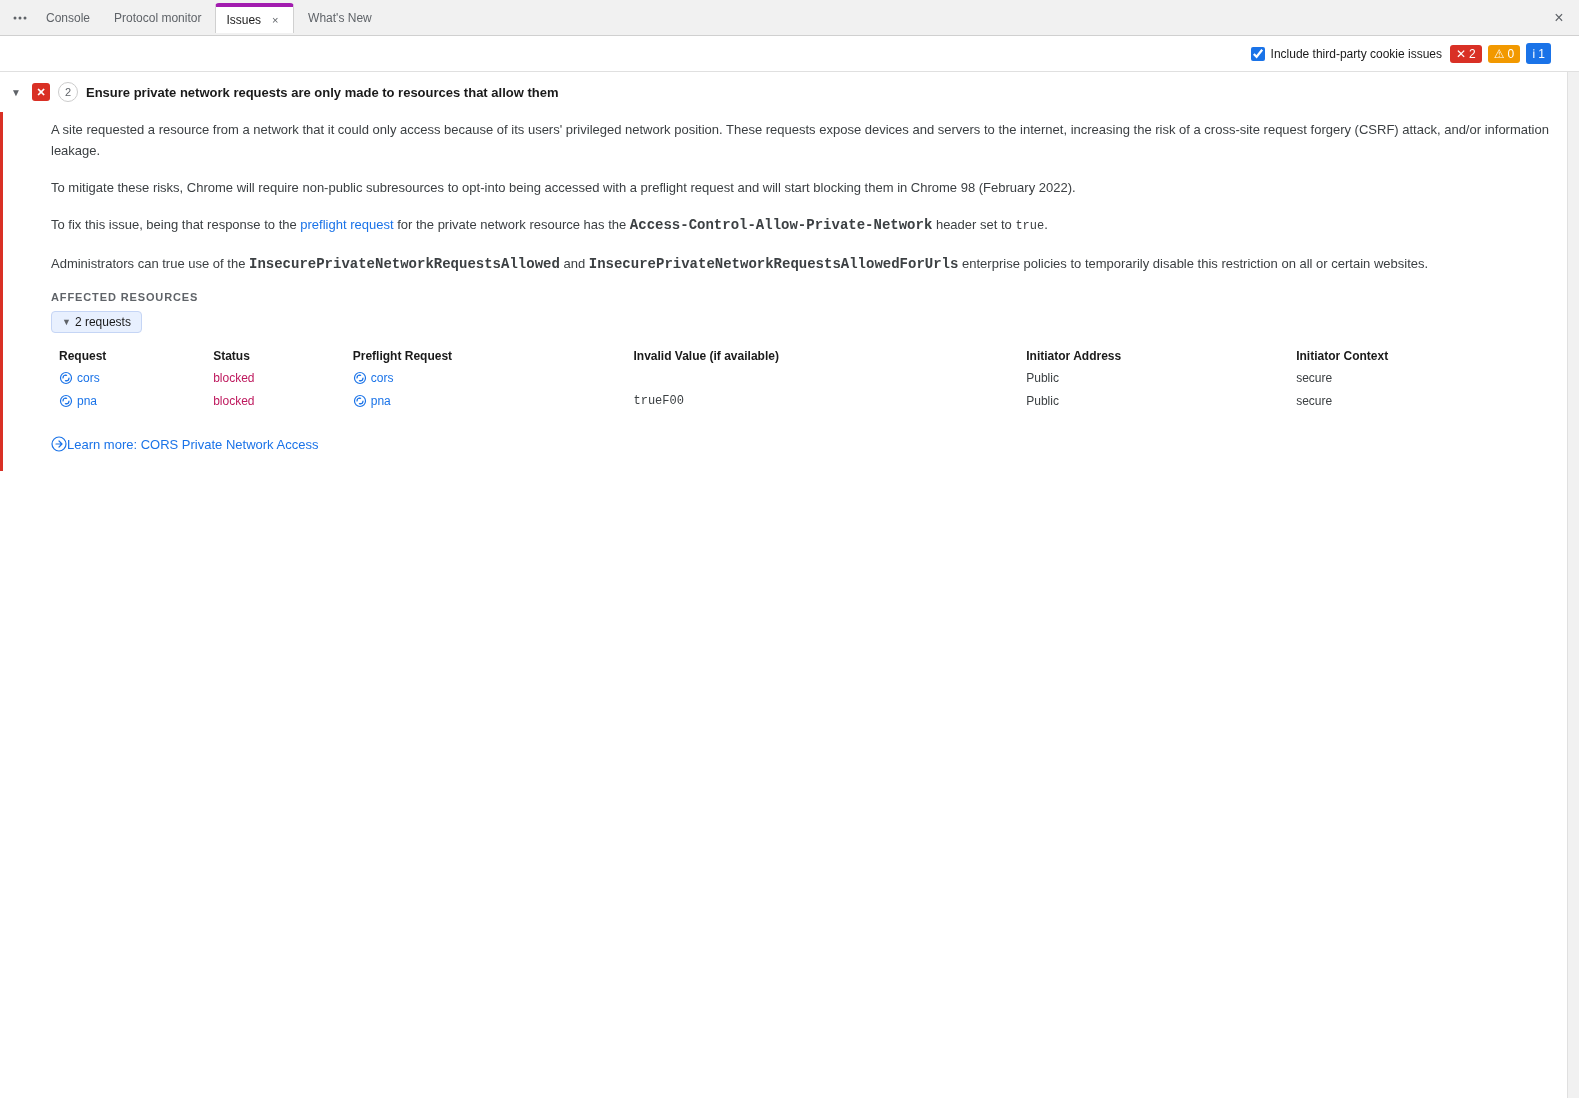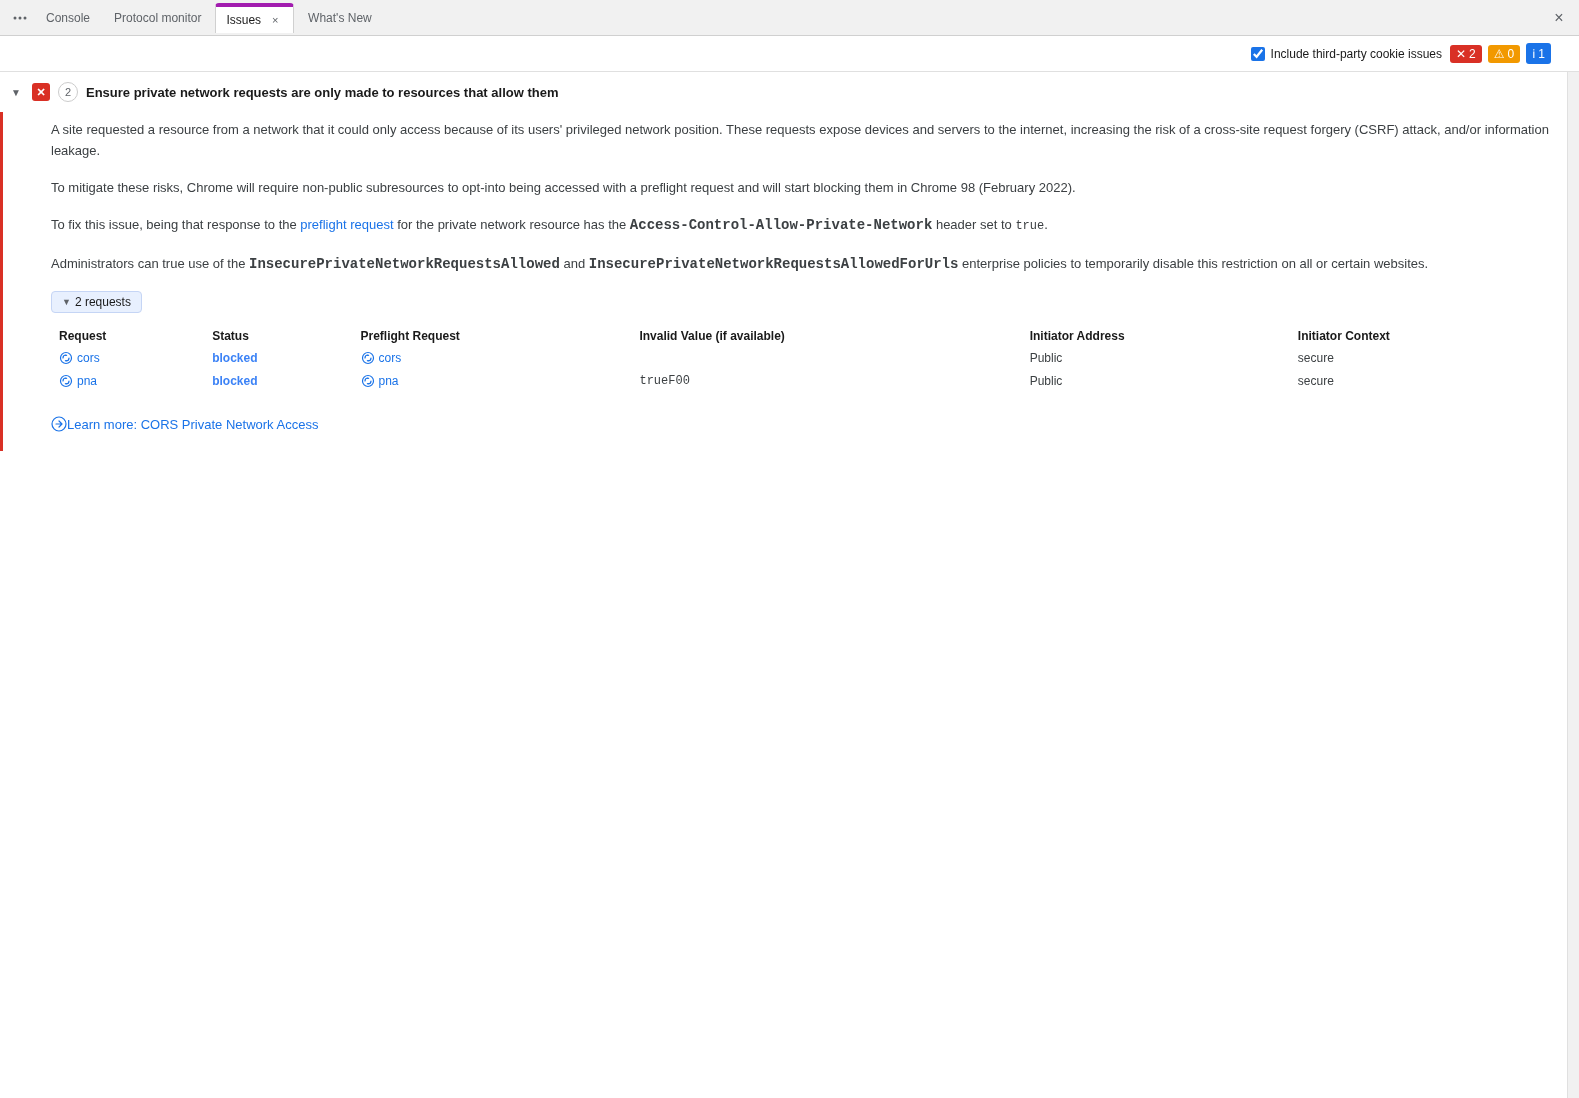--- a/index.html
+++ b/index.html
@@ -261,22 +261,22 @@
       white-space: nowrap;
     }
     .link-cell {
       color: #1a73e8;
       cursor: pointer;
       display: flex;
       align-items: center;
       gap: 4px;
     }
     .status-blocked {
-      color: #3b82f6;
-      font-weight: 700;
+      color: #be185d;
+      font-weight: 400;
     }
 
     
     .learn-more-section {
       margin-top: 16px;
       padding-top: 8px;
     }
     .learn-more-link {
       display: inline-flex;
       align-items: center;
@@ -373,20 +373,21 @@
 
       <p class="issue-desc">
         <span>To fix this issue, being that response to the </span><a href="#"><span>preflight request</span></a><span> for the private network resource has the </span><strong class="mono-bold"><span>Access-Control-Allow-Private-Network</span></strong><span> header set to </span><code><span>true</span></code><span>.</span>
       </p>
 
       <p class="issue-desc">
         <span>Administrators can true use of the </span><strong class="mono-bold"><span>InsecurePrivateNetworkRequestsAllowed</span></strong><span> and </span><strong class="mono-bold"><span>InsecurePrivateNetworkRequestsAllowedForUrls</span></strong><span> enterprise policies to temporarily disable this restriction on all or certain websites.</span>
       </p>
 
       
+      <div class="affected-resources-label">AFFECTED RESOURCES</div>
 
       <div class="requests-toggle">
         <span class="chevron">▼</span>
         <span>2 requests</span>
       </div>
 
       
       <table class="resources-table">
         <thead>
           <tr>

